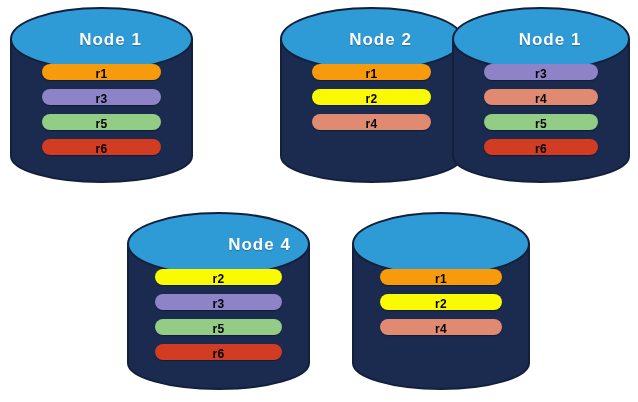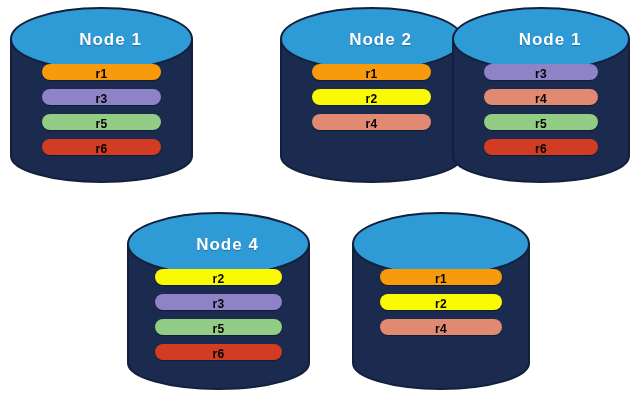--- a/index.html
+++ b/index.html
@@ -121,21 +121,21 @@
         <div class="bar" style="background: rgb(209, 60, 35); height: 16px; margin-bottom: 9px;">
           <span class="bar-label">r6</span>
         </div>
       </div>
     </div>
     <div class="node" style="left: 127px; top: 212px; width: 183px; height: 178px;">
       <svg width="183" height="178">
         <path d="M 1 32 L 1 151 A 90.5 26 0 0 0 182 151 L 182 32 Z" fill="#1A2B4F" stroke="#12203C" stroke-width="2"></path>
         <ellipse cx="91.5" cy="32" rx="90.5" ry="31" fill="#2E9BD6" stroke="#12203C" stroke-width="2"></ellipse>
       </svg>
-      <div class="node-title" style="top: 23px;"><span class="title-shift">Node 4</span></div>
+      <div class="node-title" style="top: 23px; margin-left: 32px;"><span class="title-shift">Node 4</span></div>
       <div class="bars" style="left: 28px; width: 127px; top: 57px;">
         <div class="bar" style="background: rgb(250, 250, 5); height: 16px; margin-bottom: 9px;">
           <span class="bar-label">r2</span>
         </div>
         <div class="bar" style="background: rgb(143, 131, 200); height: 16px; margin-bottom: 9px;">
           <span class="bar-label">r3</span>
         </div>
         <div class="bar" style="background: rgb(146, 204, 133); height: 16px; margin-bottom: 9px;">
           <span class="bar-label">r5</span>
         </div>

